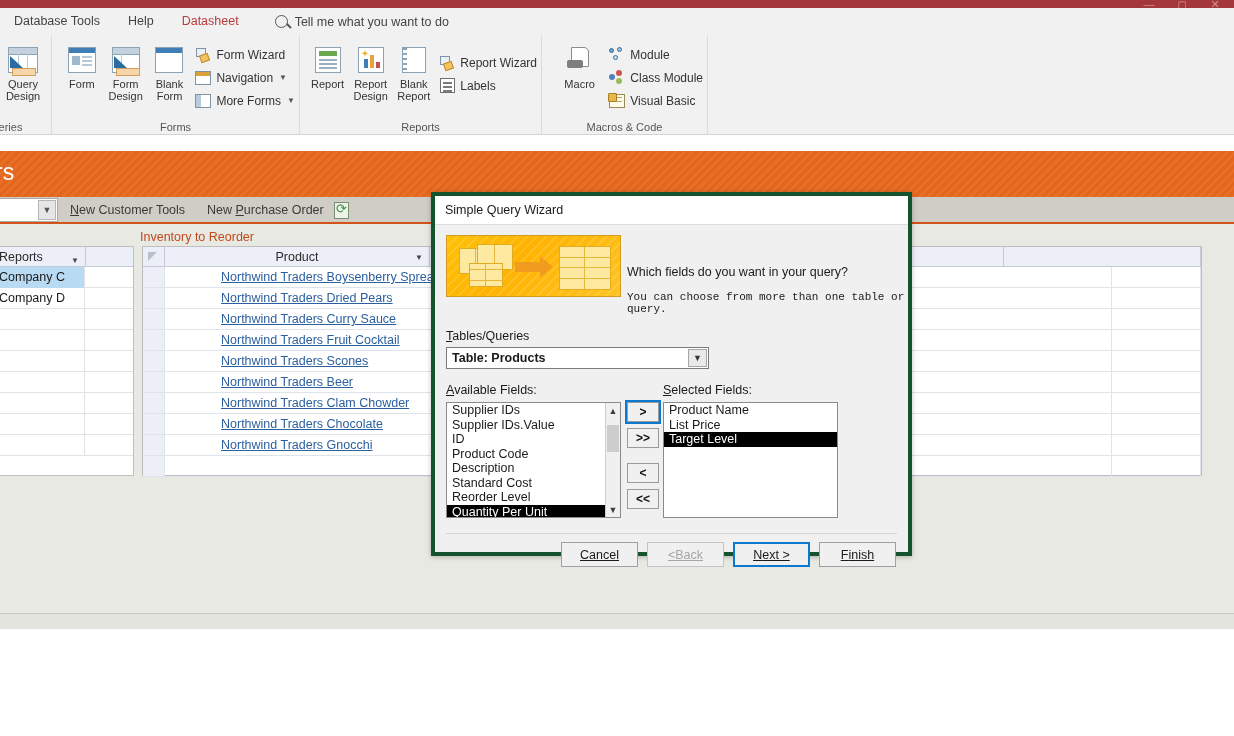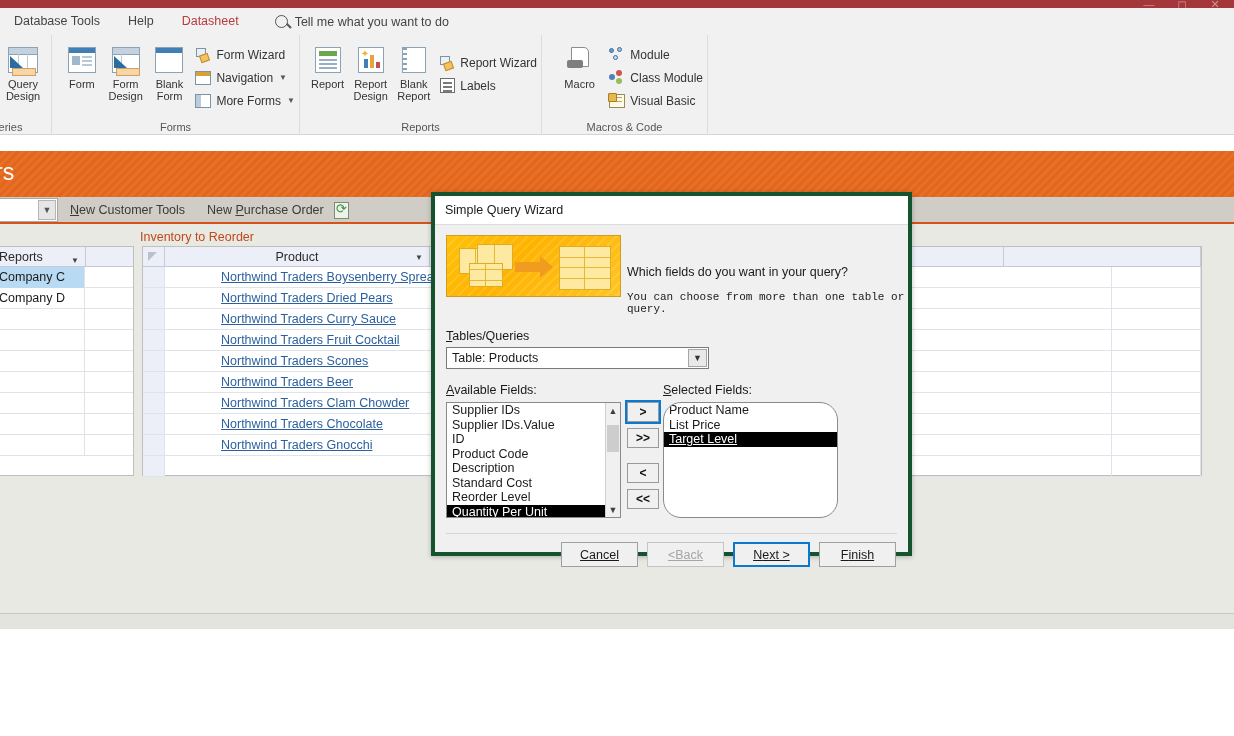--- a/index.html
+++ b/index.html
@@ -266,40 +266,40 @@
     border-left:13px solid #f29c1f;border-top:11px solid transparent;border-bottom:11px solid transparent;}
 
   .q1 { position:absolute; left:192px; top:40px; font-size:12.5px; color:#1a1a1a; }
   .q2 { position:absolute; left:192px; top:66px; font-size:11px; color:#1a1a1a;font-family:Liberation Mono, monospace; }
 
   .lbl-tq { position:absolute; left:11px; top:104px; font-size:12.5px; color:#1a1a1a; }
   .lbl-tq u { text-decoration: underline; }
   .sel-tq {
     position:absolute; left:11px; top:122px; width:263px; height:22px;
     background:#fff; border:1px solid #7a7a7a; display:flex; align-items:center;
-    font-size:12.5px; color:#1a1a1a; padding-left:5px;
+    font-size:12.5px; color:#1a1a1a; padding-left:5px;font-weight:bold;
   }
   .sel-tq .drop {
     position:absolute; right:1px; top:1px; width:19px; height:18px;
     background:#e9e9e9; border:1px solid #a6a6a6;
     display:flex; align-items:center; justify-content:center; font-size:9px; color:#333;
   }
 
   .lbl-af { position:absolute; left:11px; top:158px; font-size:12.5px; color:#1a1a1a; }
   .lbl-sf { position:absolute; left:228px; top:158px; font-size:12.5px; color:#1a1a1a; }
   .lbl-af u, .lbl-sf u { text-decoration: underline; }
 
   .listbox {
     position:absolute; background:#fff; border:1px solid #8a8a8a;
     overflow:hidden; font-size:12.5px;
   }
   .lb-avail { left:11px; top:177px; width:175px; height:116px; }
-  .lb-sel   { left:228px; top:177px; width:175px; height:116px;border-radius:18px; }
+  .lb-sel   { left:228px; top:177px; width:175px; height:116px; }
   .lb-item { height:14.5px; line-height:14.5px; padding-left:5px; color:#1a1a1a; white-space:nowrap; }
-  .lb-item.hl { background:#000; color:#fff;text-decoration:underline; }
+  .lb-item.hl { background:#000; color:#fff; }
   .lb-avail .inner { position:absolute; left:0; top:0; right:15px; }
 
   .vscroll {
     position:absolute; right:0; top:0; width:15px; bottom:0; background:#f0f0f0;
     border-left:1px solid #cfcfcf;
   }
   .vscroll .ar {
     height:15px; display:flex; align-items:center; justify-content:center;
     font-size:9px; color:#404040; background:#f0f0f0;
   }

